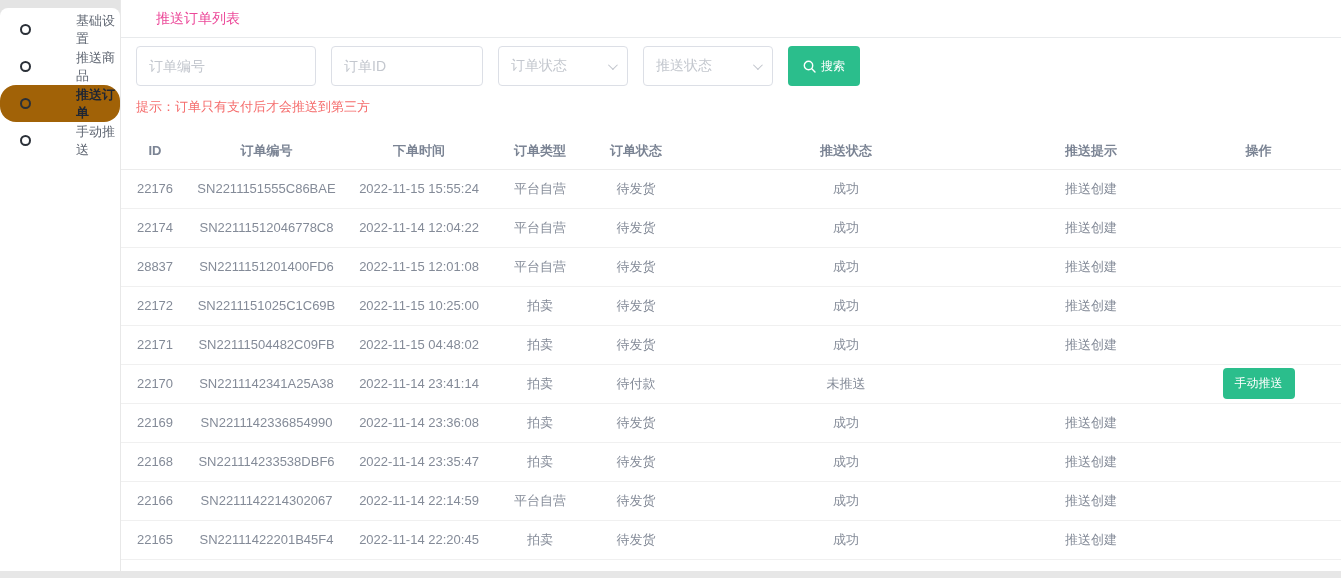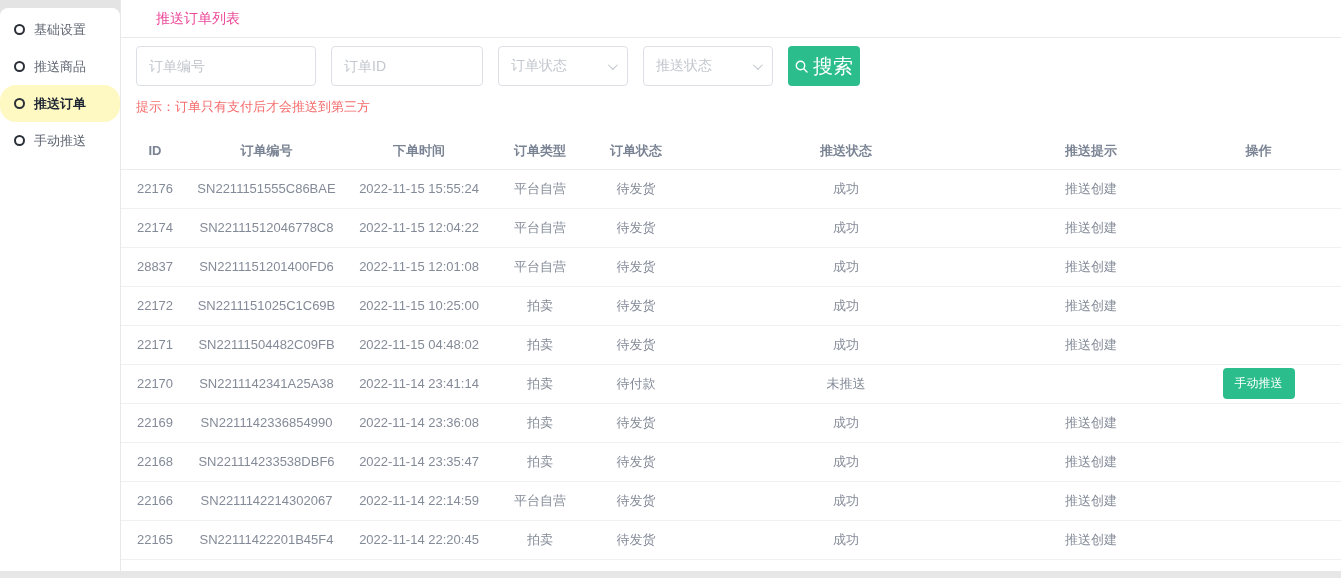--- a/index.html
+++ b/index.html
@@ -19,26 +19,27 @@
   .menu-panel {
     margin-top: 8px;
     background: #ffffff;
     border-radius: 8px 8px 0 0;
     height: calc(100% - 8px);
     padding-top: 3px;
   }
   .menu-item {
     height: 37px;
     display: flex; align-items: center;
-    padding-left: 14px;
+    padding-left: 20px;
     cursor: pointer;
     font-size: 13px;
     color: #5f6672;
-  }
-  .menu-item.active { background: #fef9c3; color: #1f2633; font-weight: bold; border-radius: 16px; }
+    gap: 36px;
+  }
+  .menu-item.active { background: #a16207; color: #1f2633; font-weight: bold; border-radius: 16px; }
   .circle-icon {
     width: 11px; height: 11px;
     border: 2px solid #2b3038;
     border-radius: 50%;
     margin-right: 9px;
     flex: none;
   }
 
   
   .main {
@@ -80,21 +81,21 @@
   }
   .chevron {
     border: solid #c0c4cc; border-width: 0 1px 1px 0;
     display: inline-block; padding: 3px;
     transform: rotate(45deg) translateY(-2px);
   }
   .search-btn {
     height: 40px; width: 72px;
     background: var(--green, #2bbe8c);
     color: #fff; border: none; border-radius: 4px;
-    font-size: 20px; cursor: pointer;
+    font-size: 12px; cursor: pointer;
     display: flex; align-items: center; justify-content: center;
     font-family: "Liberation Sans", "DejaVu Sans", sans-serif;
     text-align: right;
   }
   .search-btn svg { margin-right: 5px; }
 
   
   .hint {
     margin: 12px 0 17px 15px;
     font-size: 13px;
@@ -222,21 +223,21 @@
           <td>2022-11-15 15:55:24</td>
           <td>平台自营</td>
           <td>待发货</td>
           <td>成功</td>
           <td>推送创建</td>
           <td></td>
         </tr>
         <tr>
           <td>22174</td>
           <td>SN22111512046778C8</td>
-          <td>2022-11-15 12:04:22</td>
+          <td>2022-11-14 12:04:22</td>
           <td>平台自营</td>
           <td>待发货</td>
           <td>成功</td>
           <td>推送创建</td>
           <td></td>
         </tr>
         <tr>
           <td>28837</td>
           <td>SN2211151201400FD6</td>
           <td>2022-11-15 12:01:08</td>

